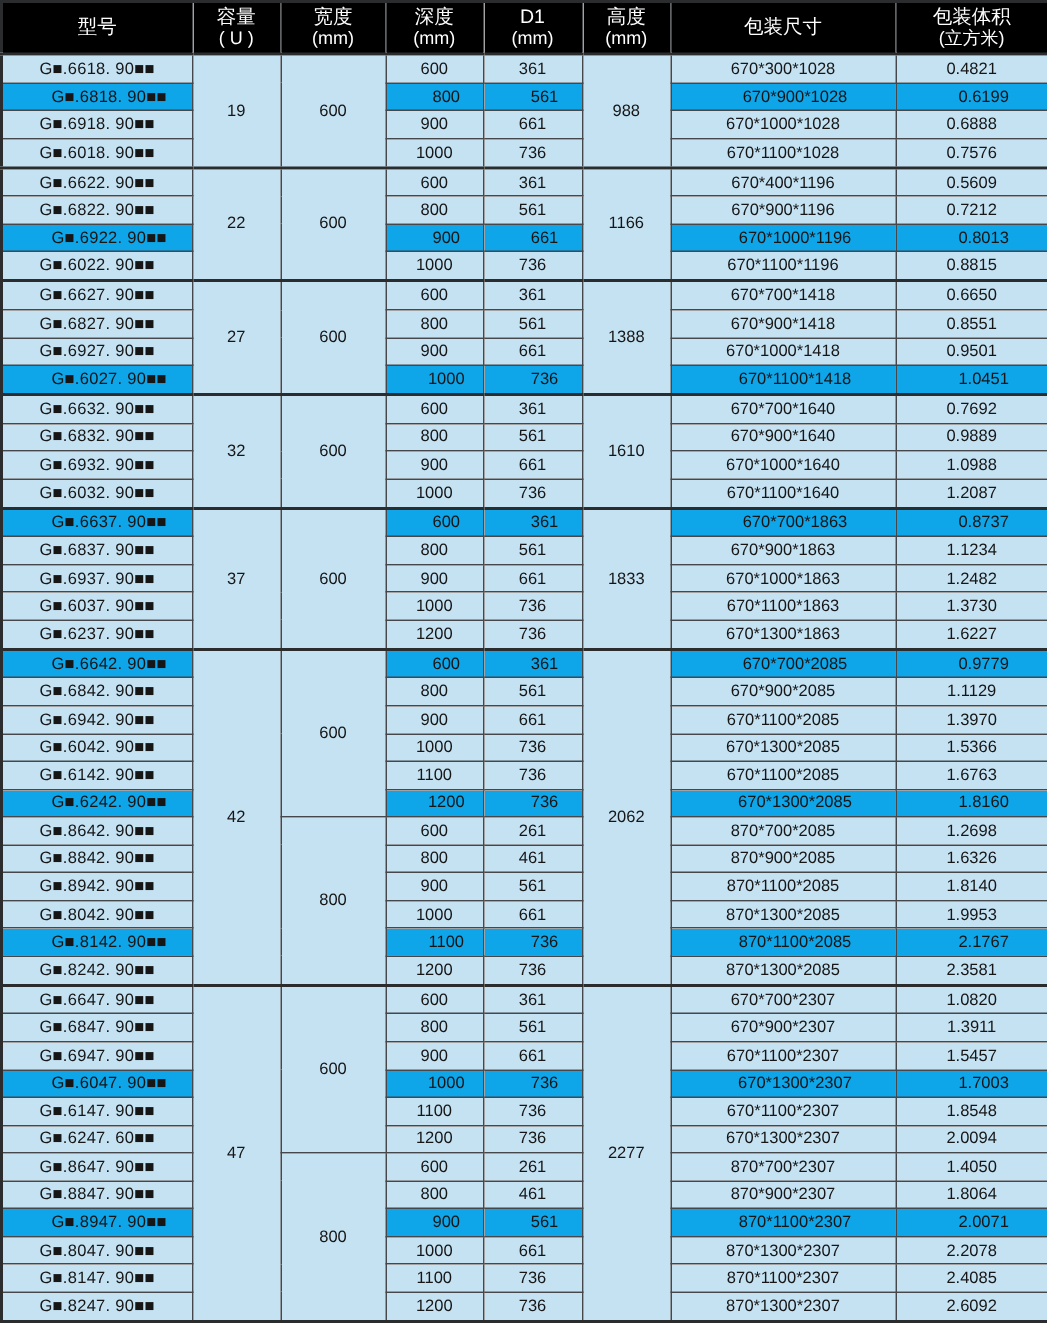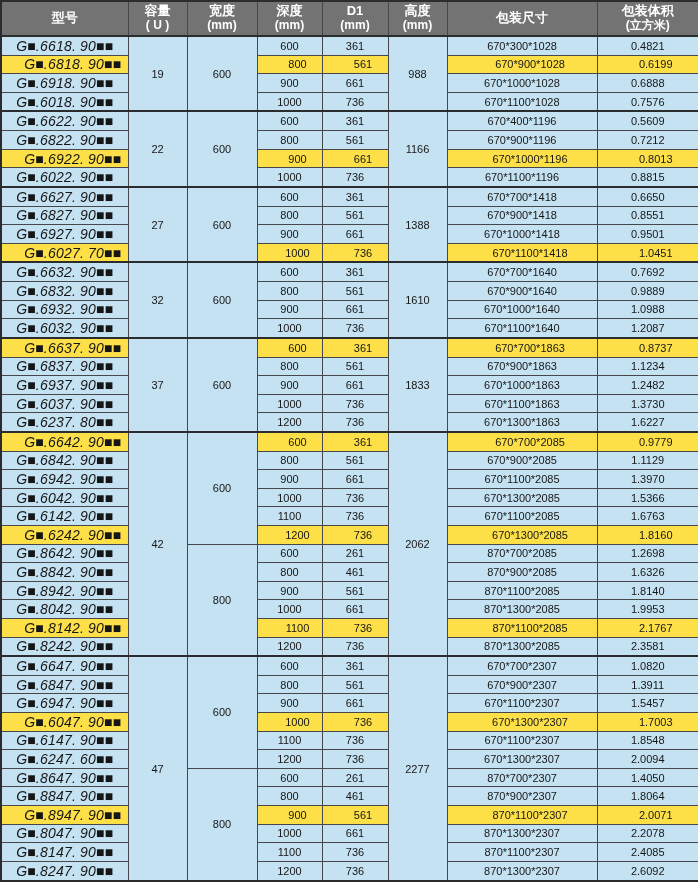--- a/index.html
+++ b/index.html
@@ -20,44 +20,43 @@
   }
   table.spec th, table.spec td {
     border: 1px solid #45474a;
     text-align: center;
     vertical-align: middle;
     padding: 0;
     overflow: hidden;
     white-space: nowrap;
   }
   thead th {
-    background: #737373;
+    background: #000000;
     color: #ffffff;
     font-size: 13px;
-    font-weight: 700;
+    font-weight: 400;
     height: 33px;
     line-height: 1.15;
     border-bottom: 2px solid #2a2c2e;
   }
   thead th .sub {
     display: block;
     font-size: 12px;
   }
   tbody td {
     background: #c5e2f3;
     color: #161616;
     font-size: 11px;
   }
   tbody td.model {
-    font-size: 14px;
+    font-size: 11px;
     letter-spacing: 0.2px;
-    font-style: italic;
   }
   tbody td.hl {
-    background: #fde047;
+    background: #0ea5e9;
     padding-left: 16px;
   }
   tbody tr.group-start td {
     border-top: 2px solid #2a2c2e;
   }
 </style>
 </head>
 <body>
 
 <table class="spec">
@@ -186,21 +185,21 @@
         <td>0.8551</td>
       </tr>
       <tr>
         <td class="model">G■.6927. 90■■</td>
         <td>900</td>
         <td>661</td>
         <td>670*1000*1418</td>
         <td>0.9501</td>
       </tr>
       <tr>
-        <td class="model hl">G■.6027. 70■■</td>
+        <td class="model hl">G■.6027. 90■■</td>
         <td class="hl">1000</td>
         <td class="hl">736</td>
         <td class="hl">670*1100*1418</td>
         <td class="hl">1.0451</td>
       </tr>
       <tr class="group-start">
         <td class="model">G■.6632. 90■■</td>
         <td rowspan="4">32</td>
         <td rowspan="4">600</td>
         <td>600</td>
@@ -255,21 +254,21 @@
         <td>1.2482</td>
       </tr>
       <tr>
         <td class="model">G■.6037. 90■■</td>
         <td>1000</td>
         <td>736</td>
         <td>670*1100*1863</td>
         <td>1.3730</td>
       </tr>
       <tr>
-        <td class="model">G■.6237. 80■■</td>
+        <td class="model">G■.6237. 90■■</td>
         <td>1200</td>
         <td>736</td>
         <td>670*1300*1863</td>
         <td>1.6227</td>
       </tr>
       <tr class="group-start">
         <td class="model hl">G■.6642. 90■■</td>
         <td rowspan="12">42</td>
         <td rowspan="6">600</td>
         <td class="hl">600</td>

